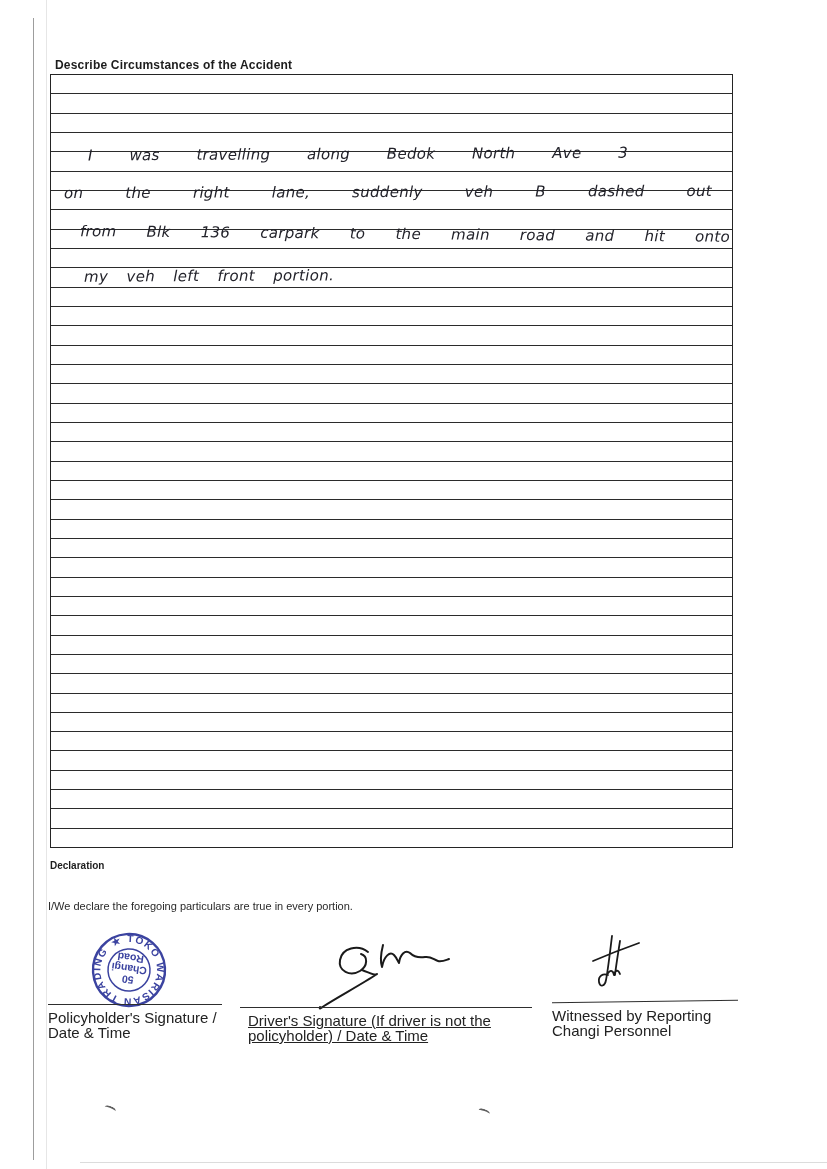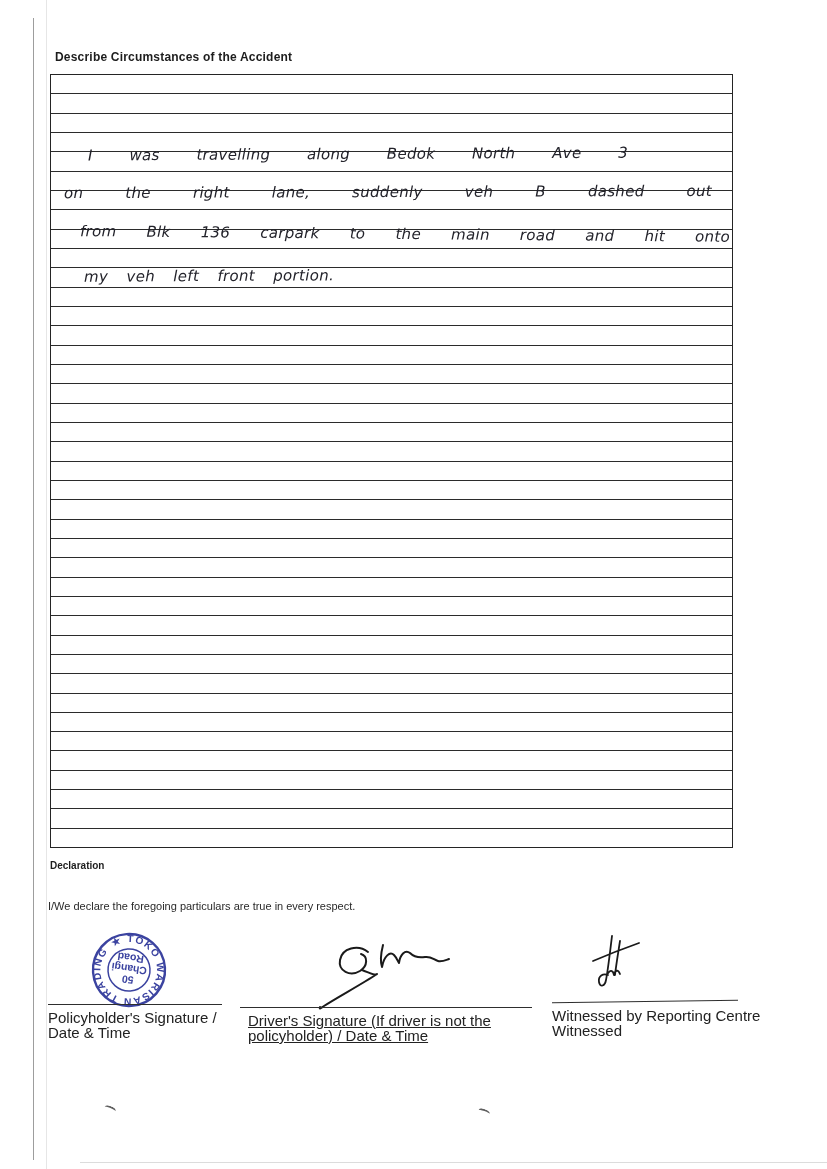--- a/index.html
+++ b/index.html
@@ -6,21 +6,21 @@
   body{
     width:827px;height:1169px;position:relative;background:#ffffff;
     font-family:"Liberation Sans",sans-serif;color:#222;overflow:hidden;
   }
   
   .scan-line-dark{position:absolute;left:33px;top:18px;width:1px;height:1142px;background:#9d9d9d;}
   .scan-line-light{position:absolute;left:46px;top:0;width:1px;height:1169px;background:#e6e6e6;}
   .scan-line-bottom{position:absolute;left:80px;top:1162px;width:747px;height:1px;background:#dcdcdc;}
 
   .section-title{
-    position:absolute;left:55px;top:50px;font-size:12px;font-weight:bold;color:#1d1d1d;
+    position:absolute;left:55px;top:58px;font-size:12px;font-weight:bold;color:#1d1d1d;
     letter-spacing:0.2px;
   }
 
   
   .ruled-area{
     position:absolute;left:50px;top:74px;width:683px;height:774px;
     border:1.6px solid #242424;display:flex;flex-direction:column;box-sizing:border-box;
   }
   .rrow{flex:1 1 0;border-bottom:1.5px solid #2b2b2b;}
   .rrow:last-child{border-bottom:none;}
@@ -112,21 +112,21 @@
     <div class="rrow"></div>
     <div class="rrow"></div>
   </div>
 
 <div class="hand hl1">I was travelling along Bedok North Ave 3</div>
 <div class="hand hl2">on the right lane, suddenly veh B dashed out</div>
 <div class="hand hl3">from Blk 136 carpark to the main road and hit onto</div>
 <div class="hand hl4">my veh left front portion.</div>
 
 <div class="declaration-title">Declaration</div>
-<div class="declaration-statement">I/We declare the foregoing particulars are true in every respect.</div>
+<div class="declaration-statement">I/We declare the foregoing particulars are true in every portion.</div>
 
 <svg class="stamp-svg" width="92" height="92" viewBox="0 0 92 92">
   <g stroke="#3b43a0" fill="none" transform="rotate(-4 46 46)">
     <circle cx="46" cy="46" r="36" stroke-width="2.4"></circle>
     <circle cx="46" cy="46" r="21" stroke-width="1.5"></circle>
     <path id="stampTextPath" d="M 32 21.75 A 28 28 0 1 1 60 70.25 A 28 28 0 1 1 31.95 21.8" fill="none" stroke="none"></path>
     <text font-family="Liberation Sans, sans-serif" font-size="10" font-weight="bold" fill="#3b43a0" stroke="none" letter-spacing="1.2">
       <textPath href="#stampTextPath" textLength="170" lengthAdjust="spacingAndGlyphs">★ TOKO WARISAN TRADING</textPath>
     </text>
     <g transform="rotate(192 46 46)" fill="#3b43a0" stroke="none" font-family="Liberation Sans, sans-serif" font-weight="bold" text-anchor="middle">
@@ -155,16 +155,16 @@
              M 22 47 C 25 41, 28 42, 29 47 C 30 42, 33 41, 35 46"></path>
   </g>
 </svg>
 
 <div class="sig-line sig-line-1"></div>
 <div class="sig-line sig-line-2"></div>
 <div class="sig-line sig-line-3"></div>
 
 <div class="sig-label sig-label-1">Policyholder's Signature / Date &amp; Time</div>
 <div class="sig-label sig-label-2">Driver's Signature (If driver is not the policyholder) / Date &amp; Time</div>
-<div class="sig-label sig-label-3">Witnessed by Reporting Centre Witnessed</div>
+<div class="sig-label sig-label-3">Witnessed by Reporting Changi Personnel</div>
 
 <div class="pen-mark pen-mark-1"></div>
 <div class="pen-mark pen-mark-2"></div>
 
 </body></html>

